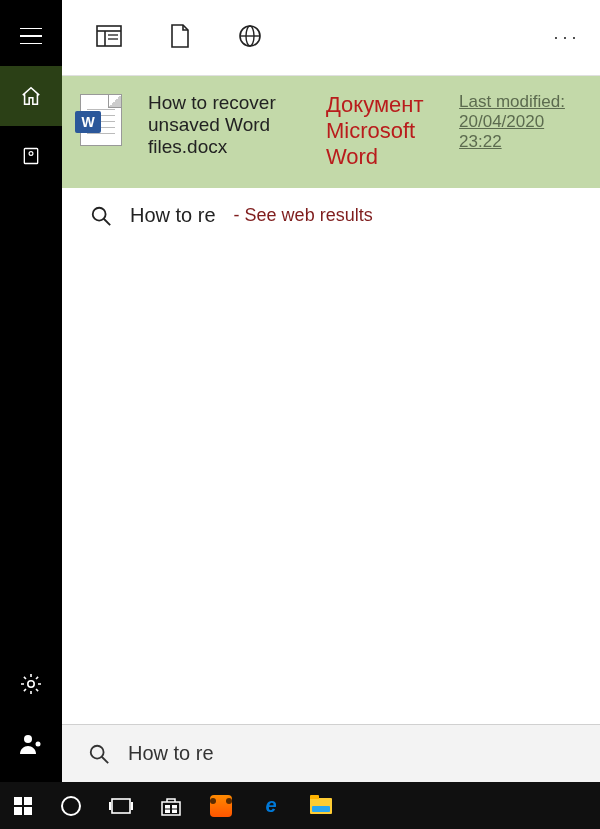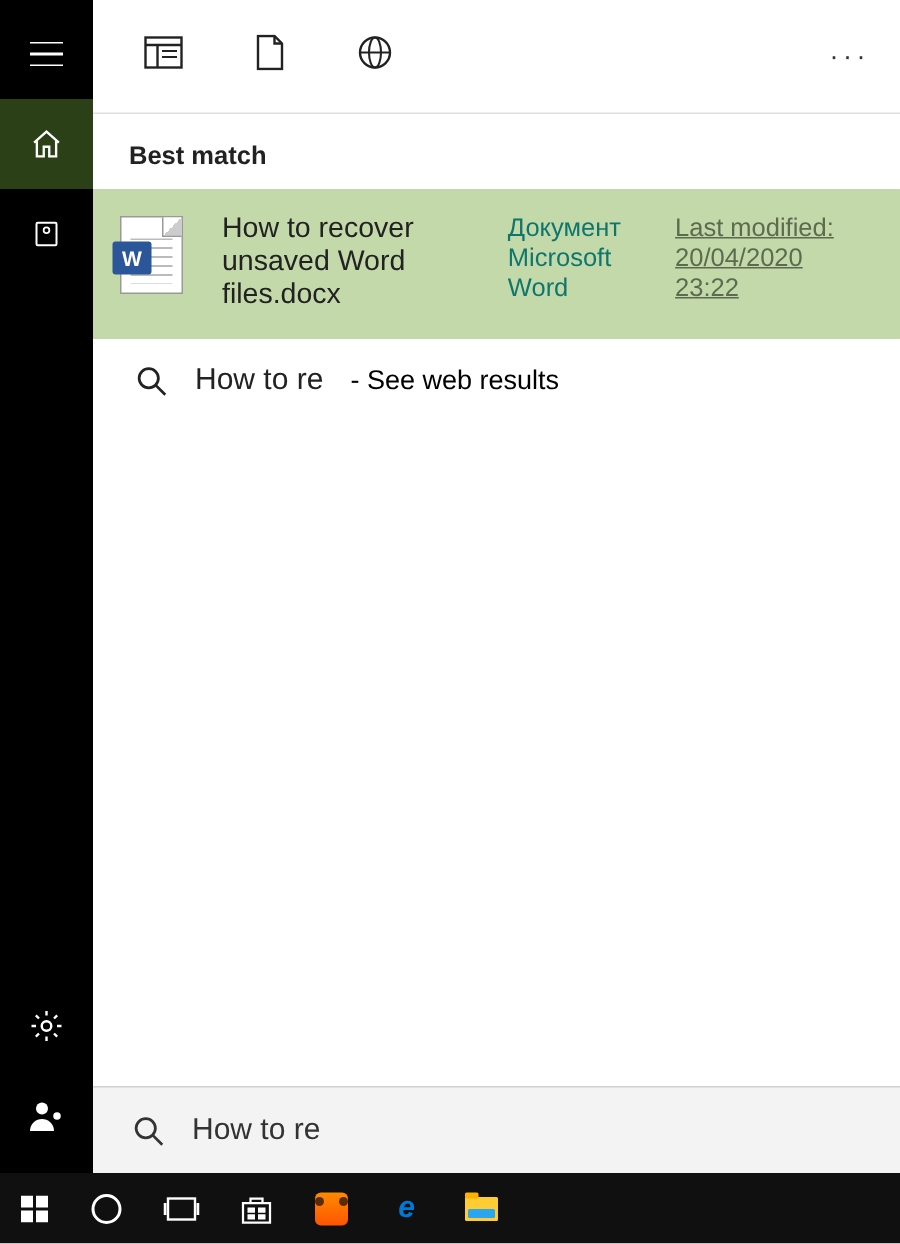--- a/index.html
+++ b/index.html
@@ -68,31 +68,31 @@
       display: flex;
       gap: 18px;
     }
     .doc-icon {
       width: 50px;
       flex-shrink: 0;
       padding-top: 2px;
     }
     .result-text { display: flex; flex-direction: row; gap: 6px; }
     .result-title { font-size: 19px; color: #222; }
-    .result-sub { font-size: 17px; color: #0f766e; }
+    .result-sub { font-size: 22px; color: #b91c1c; }
     .result-meta { font-size: 17px; color: #5c6b4f; text-decoration: underline; }
     .webrow {
       display: flex;
       align-items: center;
       gap: 18px;
       padding: 16px 24px 16px 28px;
       cursor: pointer;
     }
     .webrow .q { font-size: 20px; color: #222; }
-    .webrow .hint { font-size: 18px; color: #000000; }
+    .webrow .hint { font-size: 18px; color: #7f1d1d; }
     .search-bar {
       margin-top: auto;
       height: 58px;
       border-top: 1px solid #d0d0d0;
       background: #f3f3f3;
       display: flex;
       align-items: center;
       padding-left: 26px;
       gap: 18px;
     }
@@ -247,21 +247,20 @@
     <span>
       <svg width="24" height="24" viewBox="0 0 24 24">
           <circle cx="12" cy="12" r="10" fill="none" stroke="#222" stroke-width="1.6"></circle>
           <ellipse cx="12" cy="12" rx="4" ry="10" fill="none" stroke="#222" stroke-width="1.4"></ellipse>
           <line x1="2" y1="12" x2="22" y2="12" stroke="#222" stroke-width="1.4"></line>
         </svg>
     </span>
     <span class="more">···</span>
   </div>
 
-  <div class="section-label">Best match</div>
 
   <div class="result">
     <div class="doc-icon">
       <div class="word-page">
         <div class="word-lines"></div>
         <div class="word-badge">W</div>
       </div>
     </div>
     <div class="result-text">
       <div class="result-title">How to recover unsaved Word files.docx</div>

